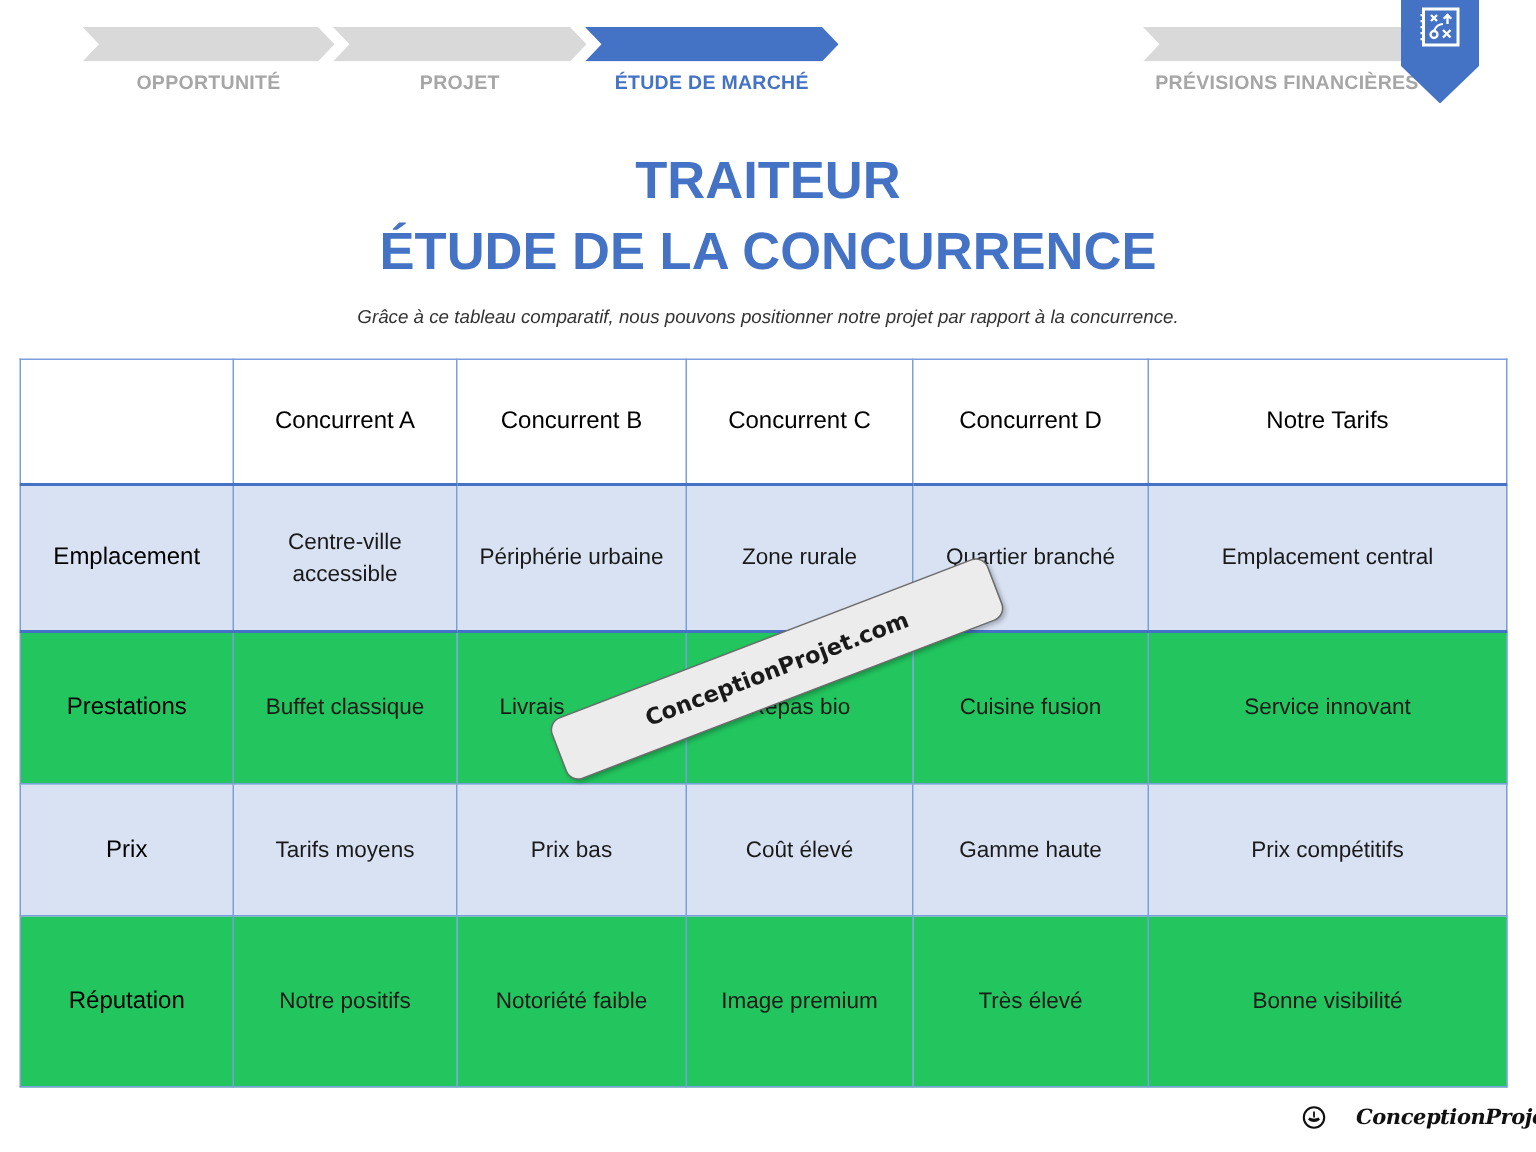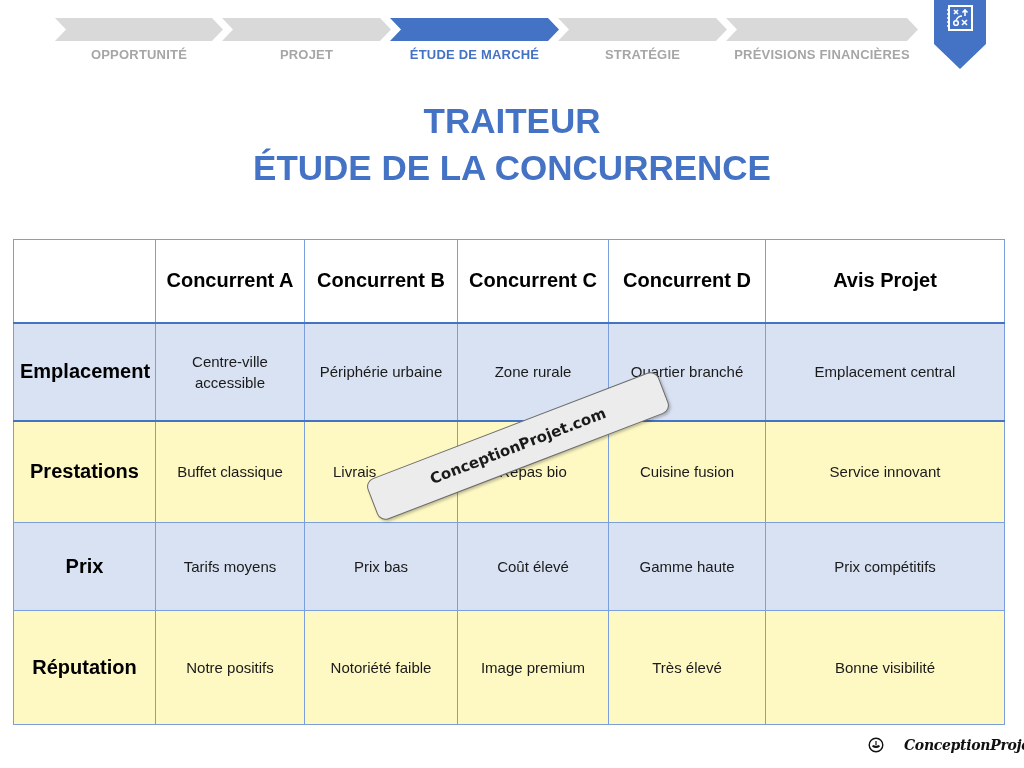--- a/index.html
+++ b/index.html
@@ -59,24 +59,24 @@
       border-collapse: collapse;
       table-layout: fixed;
     }
     .table td, .table th {
       border: 1.5px solid #7a9fdc;
       text-align: center; vertical-align: middle;
       font-size: 15px; line-height: 21px; font-weight: normal;
       color: #1a1a1a;
       padding: 0 6px;
     }
-    .table th { font-weight: bold; font-size: 20px; color: #000; }
+    .table th { font-weight: normal; font-size: 16px; color: #000; }
     .table tr.head th { background: #ffffff; }
     .table tr.shade td, .table tr.shade th { background: #d9e2f3; }
-    .table tr.plain td, .table tr.plain th { background: #fef9c3; }
+    .table tr.plain td, .table tr.plain th { background: #22c55e; }
     .table tr.head { height: 83px; }
     .table tr.r1 { height: 98px; }
     .table tr.r2 { height: 102px; }
     .table tr.r3 { height: 88px; border-radius: 25px; }
     .table tr.r4 { height: 114px; }
     .table tr.head th { border-bottom: 2.5px solid #4472c4; }
     .table tr.r1 td, .table tr.r1 th { border-bottom: 2.5px solid #4472c4; }
 
     
     .watermark {
@@ -115,25 +115,21 @@
       <div class="label">OPPORTUNITÉ</div>
     </div>
     <div class="step active" style="left:390px;width:169px;">
       <div class="shape"></div>
       <div class="label">ÉTUDE DE MARCHÉ</div>
     </div>
     <div class="step" style="left:222px;width:169px;">
       <div class="shape"></div>
       <div class="label">PROJET</div>
     </div>
-    <div class="step" style="left:558px;width:169px;">
-      <div class="shape"></div>
-      <div class="label">STRATÉGIE</div>
-    </div>
-    <div class="step" style="left:726px;width:192px;">
+    <div class="step" style="left:762px;width:192px;">
       <div class="shape"></div>
       <div class="label">PRÉVISIONS FINANCIÈRES</div>
     </div>
   </div>
 
   <div class="banner">
     <svg width="28" height="30" viewBox="0 0 28 30">
       <rect x="3" y="2" width="23" height="24" fill="none" stroke="#ffffff" stroke-width="2"></rect>
       <line x1="1" y1="6" x2="4" y2="6" stroke="#fff" stroke-width="1.5"></line>
       <line x1="1" y1="10" x2="4" y2="10" stroke="#fff" stroke-width="1.5"></line>
@@ -143,38 +139,39 @@
       <path d="M8 6 L12 10 M12 6 L8 10" stroke="#fff" stroke-width="1.6"></path>
       <path d="M19 12 L19 6 M16.5 8.5 L19 6 L21.5 8.5" stroke="#fff" stroke-width="1.6" fill="none"></path>
       <circle cx="10" cy="19" r="2.3" fill="none" stroke="#fff" stroke-width="1.6"></circle>
       <path d="M10 16.5 Q12 12 16 12" stroke="#fff" stroke-width="1.4" fill="none"></path>
       <path d="M16 16 L21 21 M21 16 L16 21" stroke="#fff" stroke-width="1.6"></path>
     </svg>
   </div>
 
   <div class="title l2">ÉTUDE DE LA CONCURRENCE</div>
   <div class="title l1">TRAITEUR</div>
+  <div class="subtitle">Grâce à ce tableau comparatif, nous pouvons positionner notre projet par rapport à la concurrence.</div>
 
   <table class="table">
     <colgroup>
       <col style="width:142px">
       <col style="width:149px">
       <col style="width:153px">
       <col style="width:151px">
       <col style="width:157px">
       <col style="width:239px">
     </colgroup>
     <tbody>
         <tr class="head">
       <th></th>
       <th>Concurrent A</th>
       <th>Concurrent B</th>
       <th>Concurrent C</th>
       <th>Concurrent D</th>
-      <th>Avis Projet</th>
+      <th>Notre Tarifs</th>
     </tr>
     <tr class="shade r1">
       <th>Emplacement</th>
       <td>Centre-ville accessible</td>
       <td>Périphérie urbaine</td>
       <td>Zone rurale</td>
       <td>Quartier branché</td>
       <td>Emplacement central</td>
     </tr>
     <tr class="plain r2">

